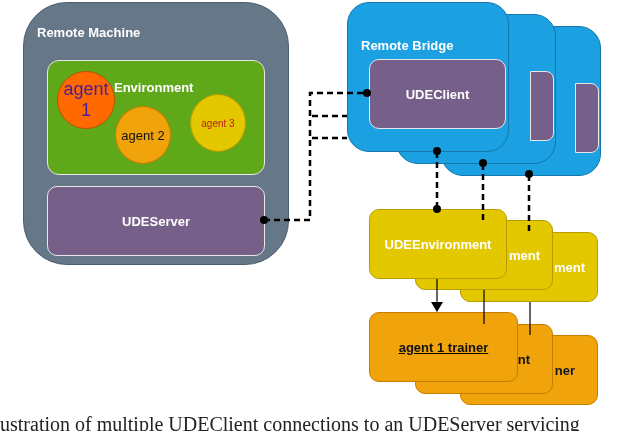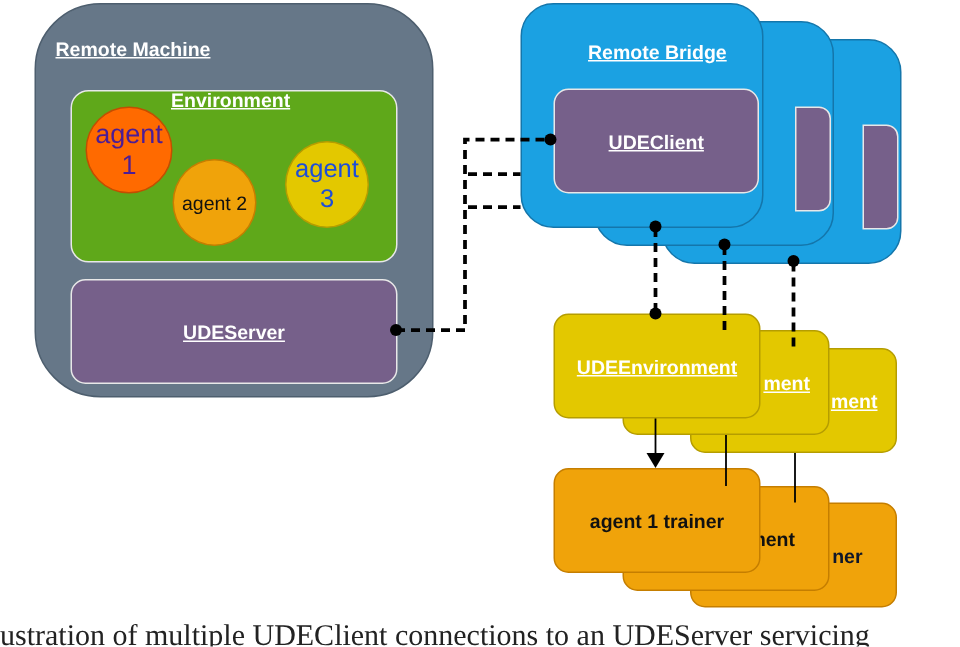--- a/index.html
+++ b/index.html
@@ -1,73 +1,73 @@
 <!DOCTYPE html>
 <html><head>
 <meta charset="utf-8">
 <style>
   html, body { margin:0; padding:0; background:#ffffff; }
   body { width:640px; height:431px; position:relative; overflow:hidden; font-family:"Liberation Sans", sans-serif; }
   .abs { position:absolute; box-sizing:border-box; }
-  .lbl { font-weight:bold; color:#ffffff; font-size:13px;text-decoration:underline; }
+  .lbl { font-weight:bold; color:#ffffff; font-size:13px; }
   .box-white-border { border:1.5px solid #e8e8e8; }
   .caption { left:0; top:414px; width:640px; height:20px; font-family:"Liberation Serif", serif; font-size:20px; color:#222; white-space:nowrap; overflow:hidden; line-height:20px; }
   .node-text { display:flex; align-items:center; justify-content:center; text-align:center; }
 </style>
 </head>
 <body>
 
 <div class="abs" style="left:23px;top:2px;width:266px;height:263px;background:#667788;border:1px solid #4d5e6e;border-radius:44px;">
 </div>
 <div class="abs lbl" style="left:37px;top:25px;">Remote Machine</div>
 
 <div class="abs box-white-border" style="left:47px;top:60px;width:218px;height:115px;background:#5fa81a;border-radius:12px;"></div>
-<div class="abs lbl" style="left:114px;top:59px;">Environment</div>
+<div class="abs lbl" style="left:114px;top:80px;">Environment</div>
 
 <div class="abs node-text" style="left:57px;top:71px;width:58px;height:58px;border-radius:50%;background:#ff6a00;border:1px solid #c34e00;">
   <span style="font-size:18px;color:#4c1d95;">agent 1</span>
 </div>
 <div class="abs node-text" style="left:115px;top:106px;width:56px;height:58px;border-radius:50%;background:#f0a30a;border:1px solid #c57e00;text-align:right;">
   <span style="font-size:13px;color:#111;">agent 2</span>
 </div>
 <div class="abs node-text" style="left:190px;top:94px;width:56px;height:58px;border-radius:50%;background:#e3c800;border:1px solid #b59d00;">
-  <span style="font-size:17px;color:#1d4ed8;">agent 3</span>
+  <span style="font-size:10px;color:#b91c1c;">agent 3</span>
 </div>
 
 <div class="abs box-white-border node-text" style="left:47px;top:186px;width:218px;height:70px;background:#76608a;border-radius:10px;justify-content:center;">
   <span class="lbl">UDEServer</span>
 </div>
 
 <div class="abs" style="left:441px;top:26px;width:160px;height:150px;background:#1ba1e2;border:1px solid #1476ab;border-radius:22px;"></div>
 <div class="abs box-white-border" style="left:575px;top:83px;width:24px;height:70px;background:#76608a;border-radius:0 8px 8px 0;"></div>
 <div class="abs" style="left:396px;top:14px;width:160px;height:150px;background:#1ba1e2;border:1px solid #1476ab;border-radius:22px;"></div>
 <div class="abs box-white-border" style="left:530px;top:71px;width:24px;height:70px;background:#76608a;border-radius:0 8px 8px 0;"></div>
 <div class="abs" style="left:347px;top:2px;width:162px;height:150px;background:#1ba1e2;border:1px solid #1476ab;border-radius:22px;"></div>
-<div class="abs lbl" style="left:361px;top:27px;margin-left:31px;">Remote Bridge</div>
+<div class="abs lbl" style="left:361px;top:38px;">Remote Bridge</div>
 <div class="abs box-white-border node-text" style="left:369px;top:59px;width:137px;height:70px;background:#76608a;border-radius:10px;">
   <span class="lbl">UDEClient</span>
 </div>
 
 <div class="abs node-text" style="left:460px;top:232px;width:138px;height:70px;background:#e3c800;border:1px solid #b59d00;border-radius:10px;justify-content:flex-end;padding-right:12px;">
   <span class="lbl">ment</span>
 </div>
 <div class="abs node-text" style="left:415px;top:220px;width:138px;height:70px;background:#e3c800;border:1px solid #b59d00;border-radius:10px;justify-content:flex-end;padding-right:12px;">
   <span class="lbl">ment</span>
 </div>
 <div class="abs node-text" style="left:369px;top:209px;width:138px;height:70px;background:#e3c800;border:1px solid #b59d00;border-radius:10px;">
   <span class="lbl">UDEEnvironment</span>
 </div>
 
 <div class="abs node-text" style="left:460px;top:335px;width:138px;height:70px;background:#f0a30a;border:1px solid #c57e00;border-radius:10px;justify-content:flex-end;padding-right:22px;">
   <span style="font-weight:bold;font-size:13px;color:#0f172a;">ner</span>
 </div>
 <div class="abs node-text" style="left:415px;top:324px;width:138px;height:70px;background:#f0a30a;border:1px solid #c57e00;border-radius:10px;justify-content:flex-end;padding-right:22px;">
   <span style="font-weight:bold;font-size:13px;color:#111;">ment</span>
 </div>
-<div class="abs node-text" style="left:369px;top:312px;width:138px;height:70px;background:#f0a30a;border:1px solid #c57e00;border-radius:10px;">
+<div class="abs node-text" style="left:369px;top:312px;width:149px;height:70px;background:#f0a30a;border:1px solid #c57e00;border-radius:10px;text-decoration:underline;">
   <span style="font-weight:bold;font-size:13px;color:#111;">agent 1 trainer</span>
 </div>
 
 <svg class="abs" style="left:0;top:0;" width="640" height="431">
   <g stroke="#000" stroke-width="2.5" stroke-dasharray="6,4" fill="none">
     <path d="M264 220 H310 V93 H367"></path>
     <path d="M312 116 H347"></path>
     <path d="M312 138 H347"></path>
     <path d="M437 152 V209"></path>
     <path d="M483 164 V220"></path>

